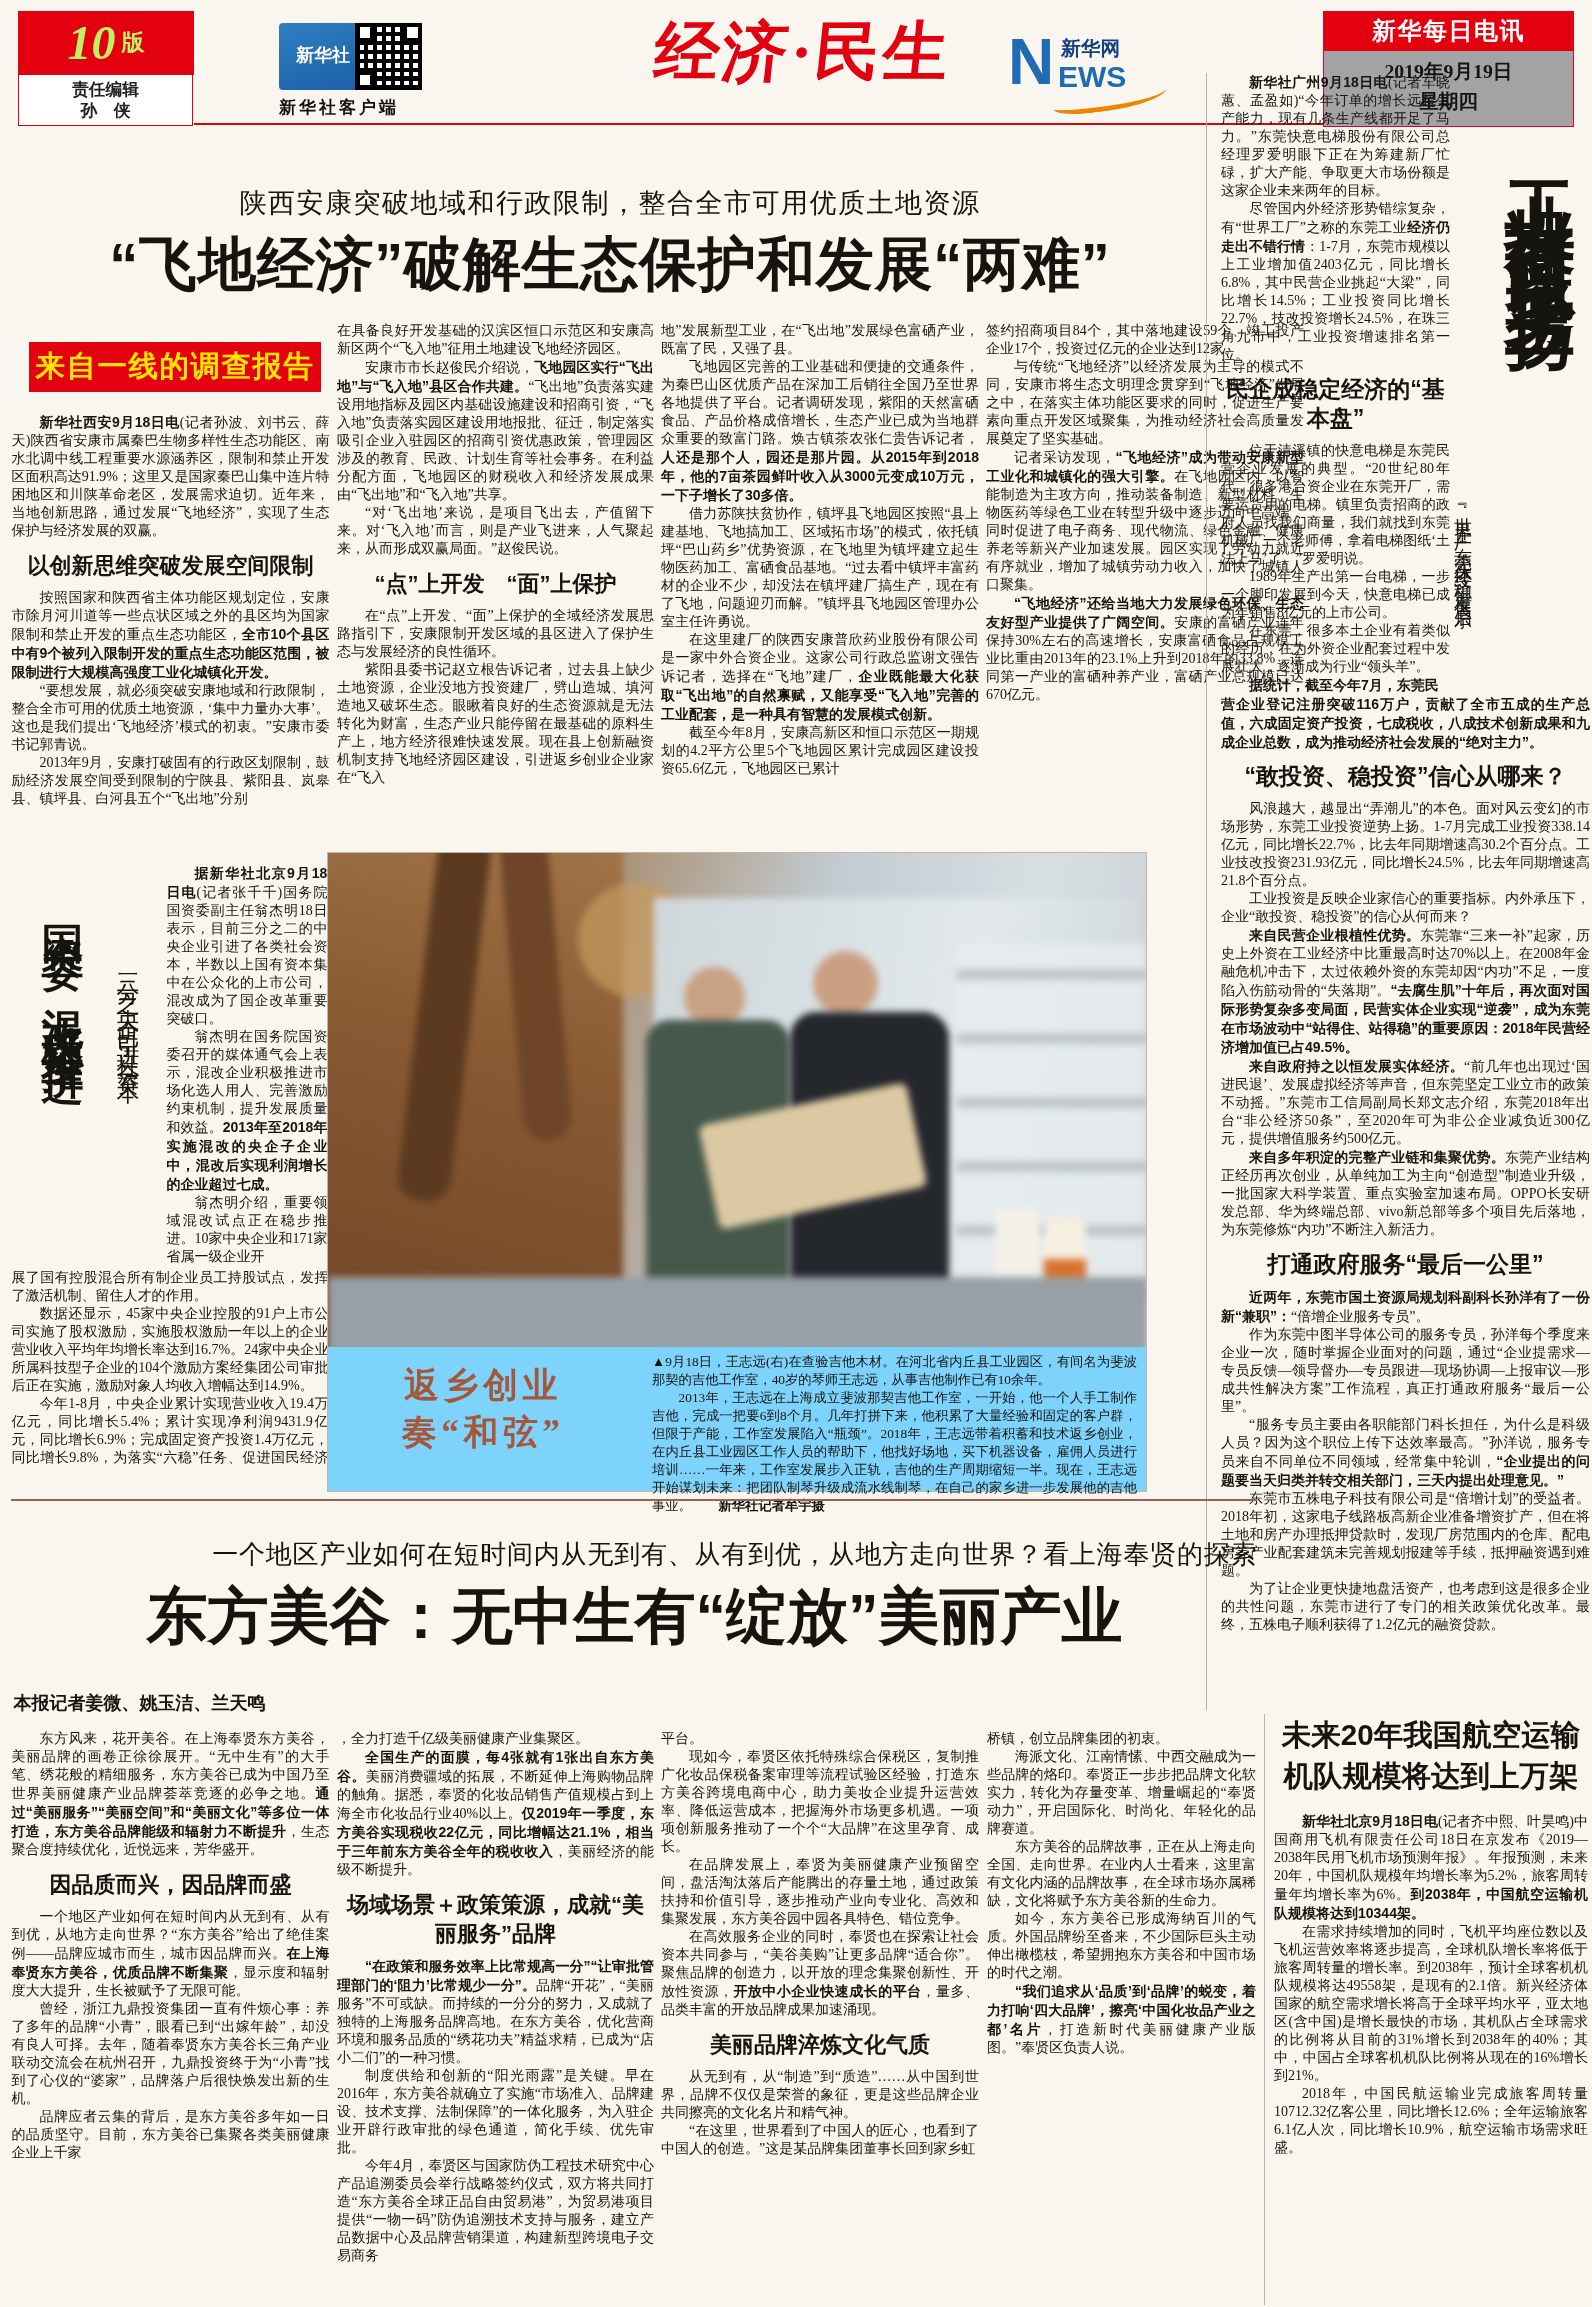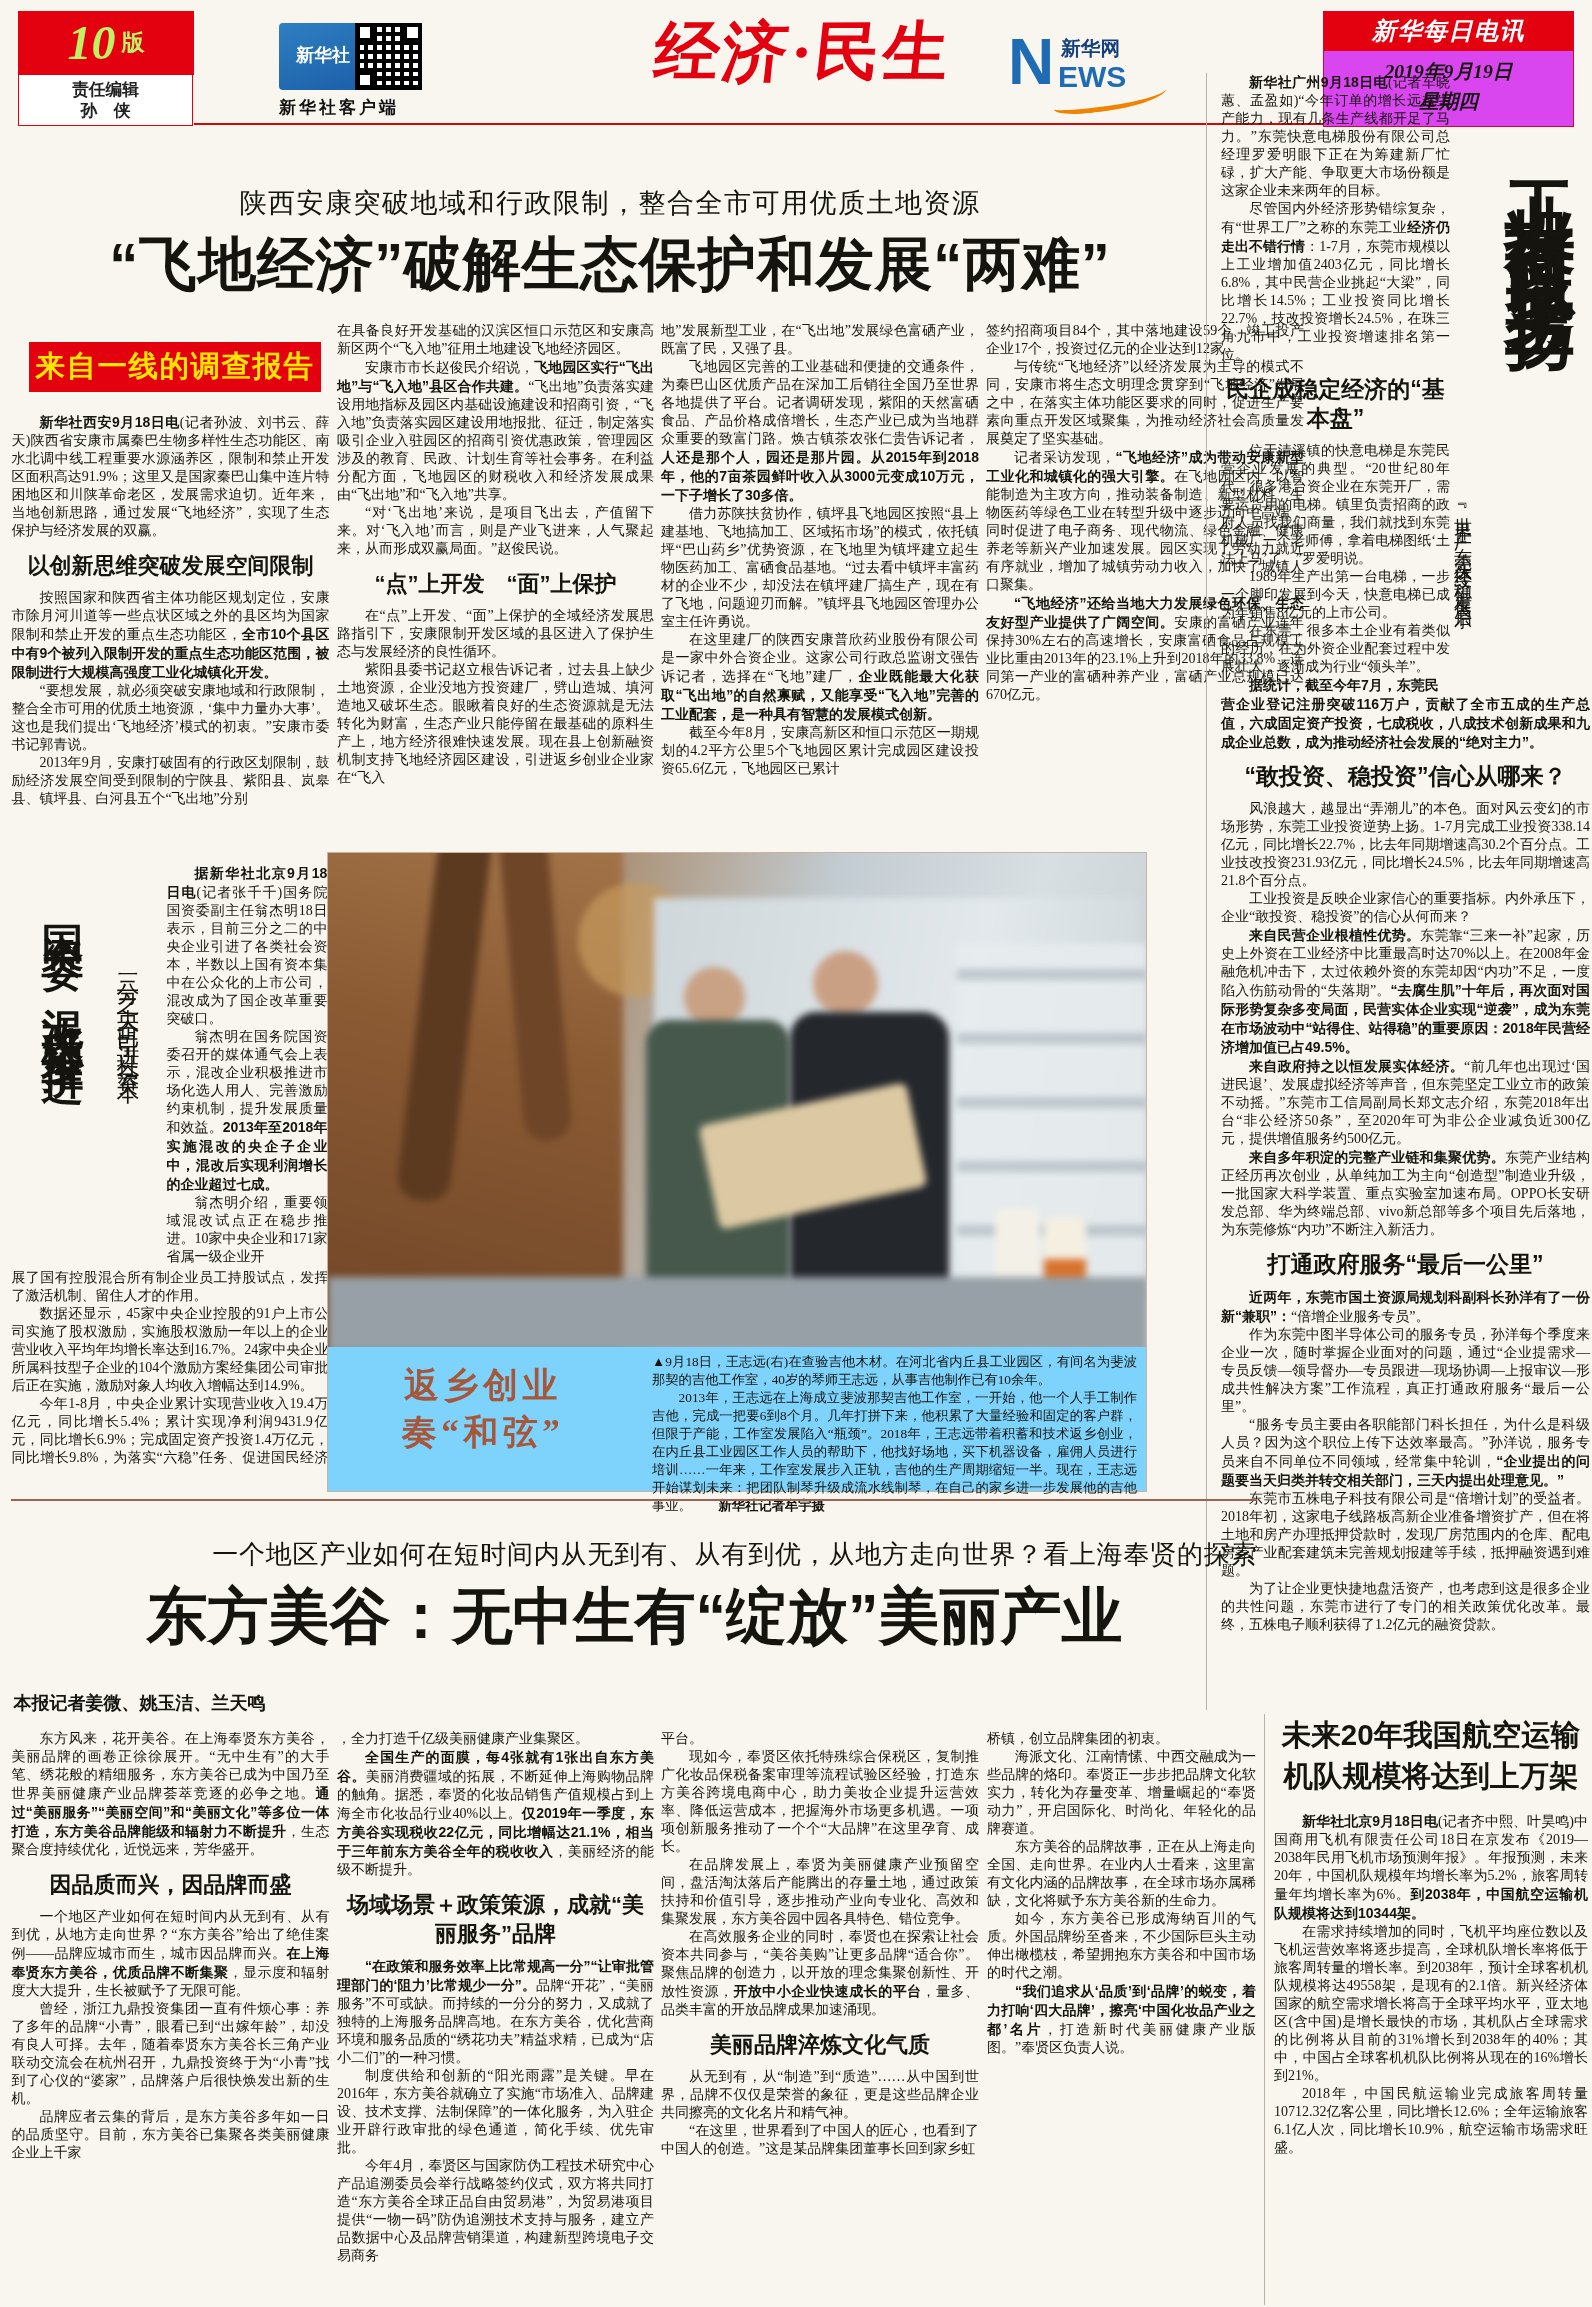--- a/index.html
+++ b/index.html
@@ -31,21 +31,21 @@
       transform:skewX(-6deg);letter-spacing:3px;text-align:center;line-height:83px;
       font-family:"Liberation Serif",serif;}
   .newslogo{left:1008px;top:30px;width:174px;height:72px;}
   .newslogo .n{position:absolute;left:0;top:0;font-size:64px;font-weight:900;color:#1f6cb4;
       font-family:"Liberation Sans",sans-serif;line-height:64px;}
   .newslogo .xh{position:absolute;left:53px;top:4.5px;font-size:19.7px;font-weight:bold;color:#14407e;}
   .newslogo .ews{position:absolute;left:50px;top:30px;font-size:30px;font-weight:900;color:#1f6cb4;
       font-family:"Liberation Sans",sans-serif;}
   .newslogo .swoosh{position:absolute;left:45px;top:56px;width:114px;height:19.7px;border-bottom:5.3px solid #f08300;
       border-radius:0 0 90% 40%;transform:rotate(-6deg);}
-  .datebox{left:1323px;top:10.6px;width:249px;height:114px;border:1.5px solid #d03;background:#d946ef;font-style:italic;}
+  .datebox{left:1323px;top:10.6px;width:249px;height:114px;border:1.5px solid #d03;background:#a3a3a3;}
   .datebox .bar{height:39px;background:#e3000f;color:#fff;display:flex;align-items:center;justify-content:center;
       font-size:24px;font-weight:bold;letter-spacing:1.5px;}
   .datebox .d{text-align:center;font-size:19.7px;font-weight:bold;margin-top:7.6px;}
   .datebox .w{text-align:center;font-size:19.7px;font-weight:bold;margin-top:3px;}
   
   .col{font-size:14px;line-height:18px;text-align:justify;}
   .col p{margin:0;text-indent:2em;}
   .col p.ni{text-indent:0;}
   .sec-head{font-family:"Liberation Sans","DejaVu Sans",sans-serif;font-weight:bold;text-align:center;
       font-size:22px;line-height:29px;margin:10.6px 0 9px 0;}

